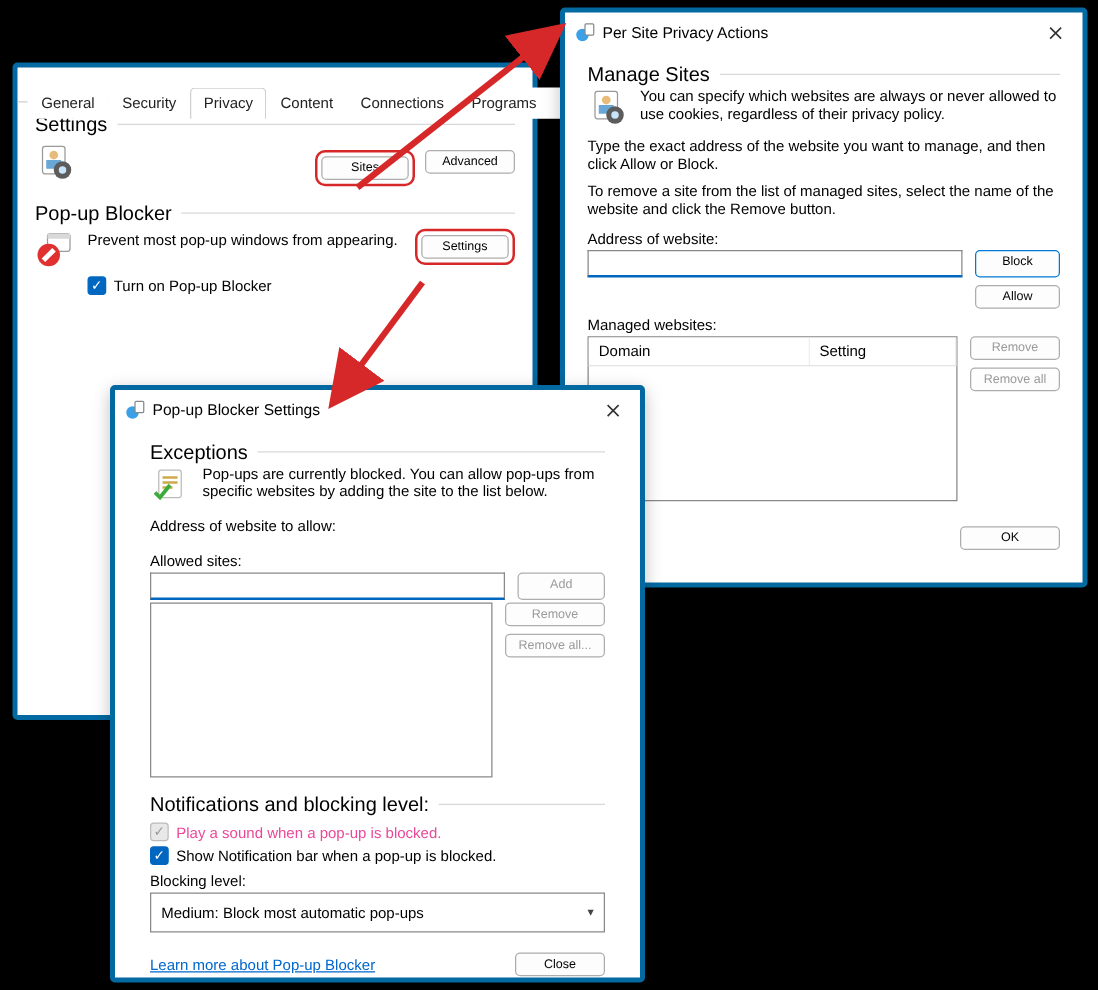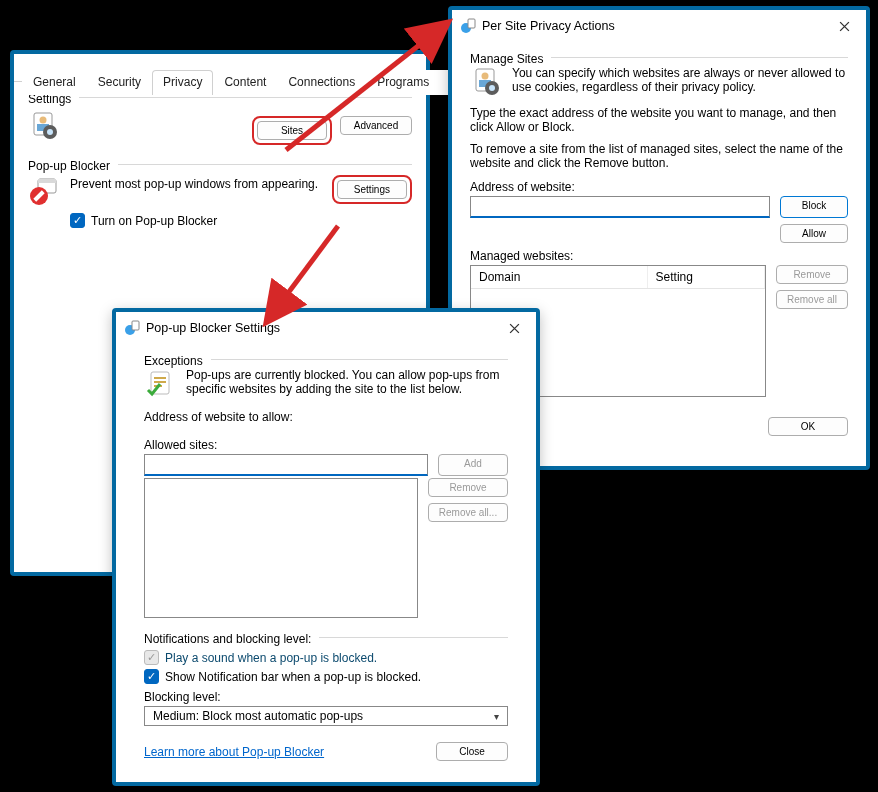--- a/index.html
+++ b/index.html
@@ -58,21 +58,21 @@
     position: relative;
     top: 14px;
   }
   .tab.active {
     border-color: #d0d0d0;
     background: #fff;
     border-radius: 4px 4px 0 0;
     font-weight: 400;
   }
   .content { padding: 10px 14px; }
-  .group-label { font-size: 12px; }
+  .group-label { font-size: 16px; }
   .hr-line {
     border: none;
     border-top: 1px solid #d8d8d8;
     margin: 4px 0 8px 0;
   }
   .row { display: flex; align-items: flex-start; }
   .icon32 { width: 32px; height: 32px; flex: 0 0 32px; margin-right: 10px; }
   .btn {
     border: 1px solid #adadad;
     background: #fdfdfd;
@@ -112,21 +112,21 @@
   }
   .checkbox-row { display:flex; align-items:center; gap:6px; margin:4px 0; }
   .cb {
     width:15px; height:15px; border:1px solid #888; border-radius:3px; display:inline-flex; align-items:center; justify-content:center;
     font-size:11px; color:#fff;
   }
   .cb.checked { background:#0067c0; border-color:#0067c0; }
   .cb.disabled { background:#e8e8e8; border-color:#bbb; color:#999; }
   .link { color:#0066cc; text-decoration:underline; }
   .select {
-    border:1px solid #888; height:20px; display:flex; align-items:center; padding:0 8px;
+    border:1px solid #888; height:32px; display:flex; align-items:center; padding:0 8px;
     justify-content:space-between; background:#fff;
   }
   .chev { font-size:10px; color:#444; }
 
   
   svg.overlay { position:absolute; top:0; left:0; pointer-events:none; }
 </style>
 </head>
 <body>
 
@@ -262,21 +262,21 @@
         <div class="btn" style="color:#9a9a9a; min-width:72px;">Remove all</div>
       </div>
     </div>
 
     <div style="display:flex; justify-content:flex-end; margin-top:20px;">
       <div class="btn" style="min-width:80px;">OK</div>
     </div>
   </div>
 </div>
 
-<div class="window" style="left:88px; top:308px; width:428px; height:478px;margin-left:24px;">
+<div class="window" style="left:88px; top:308px; width:428px; height:478px;">
   <div class="titlebar">
     <span class="appicon">
       <svg viewBox="0 0 16 16">
           <circle cx="6" cy="10" r="5" fill="#3aa0e8"></circle>
           <rect x="8" y="1" width="7" height="9" rx="1" fill="#fff" stroke="#888"></rect>
         </svg>
     </span>
     <span class="title">Pop-up Blocker Settings</span>
     <span class="sysbtn">
       <svg width="11" height="11" viewBox="0 0 10 10">
@@ -318,21 +318,21 @@
     </div>
 
     <div style="display:flex; align-items:center; gap:8px; margin-top:14px;">
       <span class="group-label">Notifications and blocking level:</span>
       <div style="flex:1;">
           <hr class="hr-line">
         </div>
     </div>
     <div class="checkbox-row">
       <span class="cb disabled checked">✓</span>
-      <span style="color:#0c4a6e;">Play a sound when a pop-up is blocked.</span>
+      <span style="color:#ec4899;">Play a sound when a pop-up is blocked.</span>
     </div>
     <div class="checkbox-row">
       <span class="cb checked">✓</span>
       <span>Show Notification bar when a pop-up is blocked.</span>
     </div>
 
     <div style="margin-top:6px;">Blocking level:</div>
     <div class="select" style="margin-top:2px;">
       <span>Medium: Block most automatic pop-ups</span>
       <span class="chev">▾</span>

